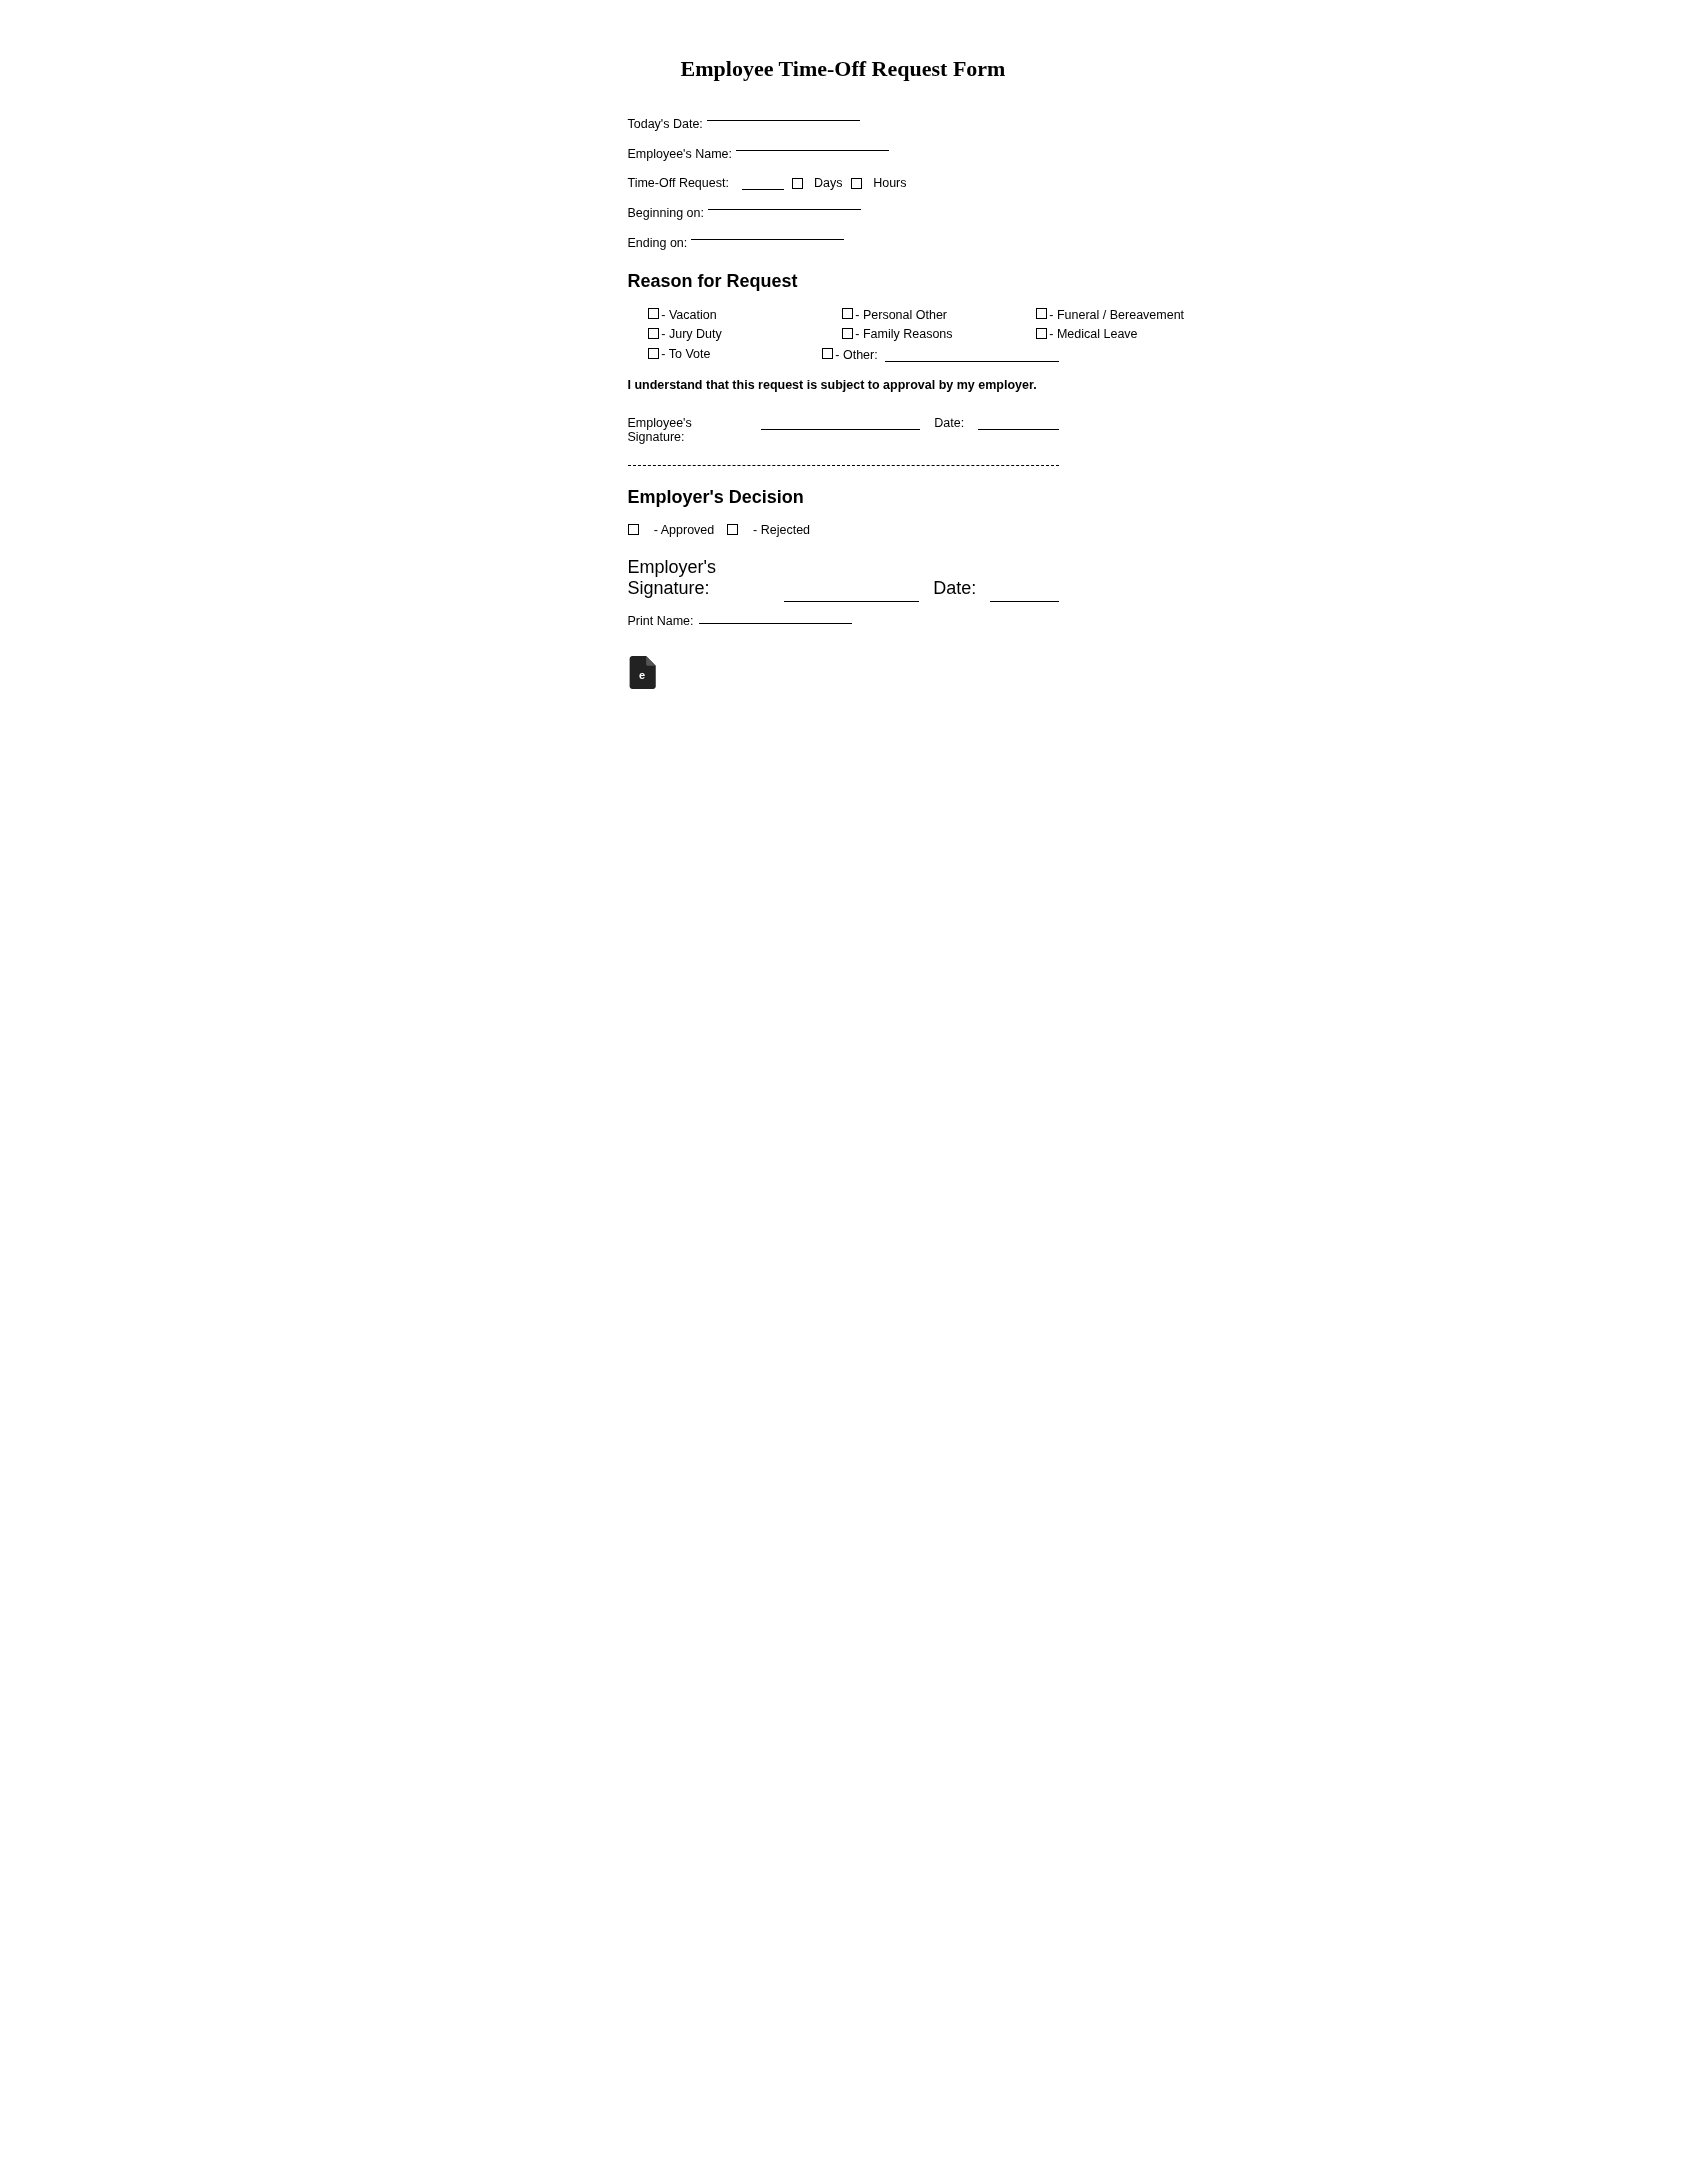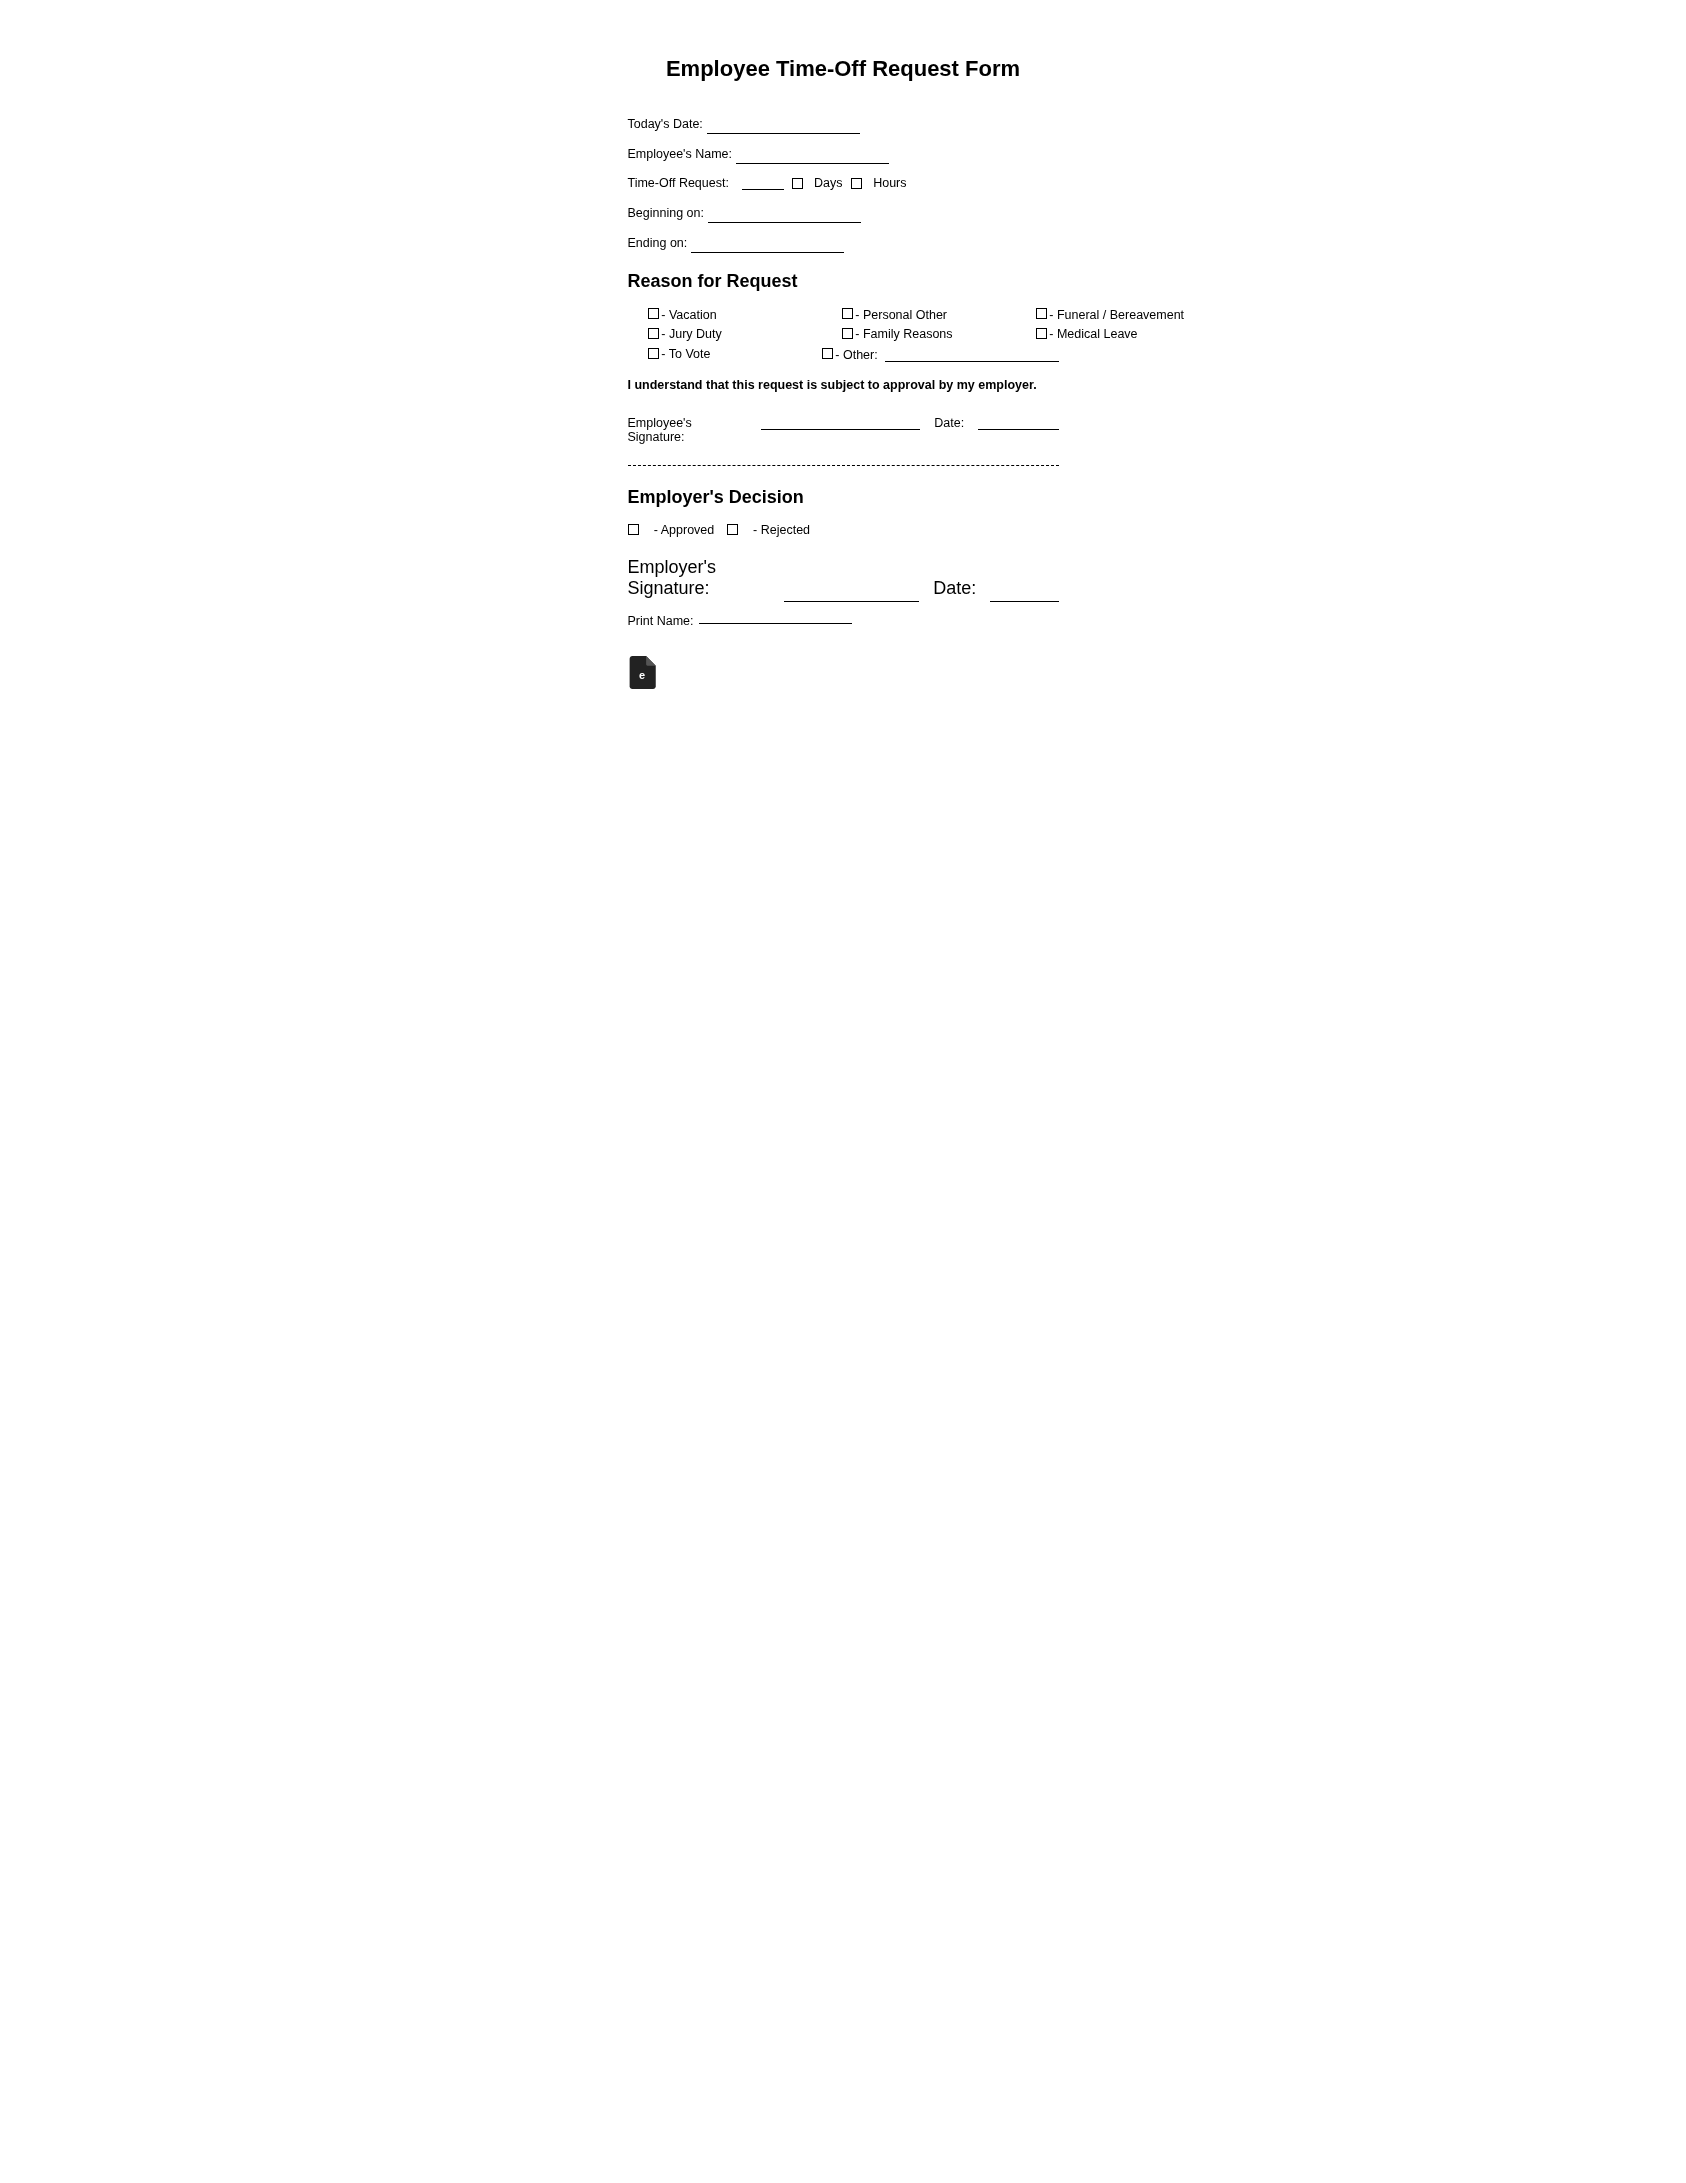--- a/index.html
+++ b/index.html
@@ -25,28 +25,29 @@
       padding: 42px 56px 42px 56px;
       position: relative;
     }
 
     .page-title {
       text-align: center;
       font-size: 22px;
       font-weight: bold;
       margin-bottom: 35px;
       color: #000000;
+      font-family: Liberation Serif, serif;
     }
 
     .field-row {
       margin-bottom: 15.3px;
       font-size: 12.5px;
       color: #000000;
       display: flex;
-      align-items: flex-end;
+      align-items: flex-start;
       margin-top: 16px;
     }
 
     .field-label {
       white-space: nowrap;
       font-size: 12.5px;
     }
 
     .underline {
       display: inline-block;

